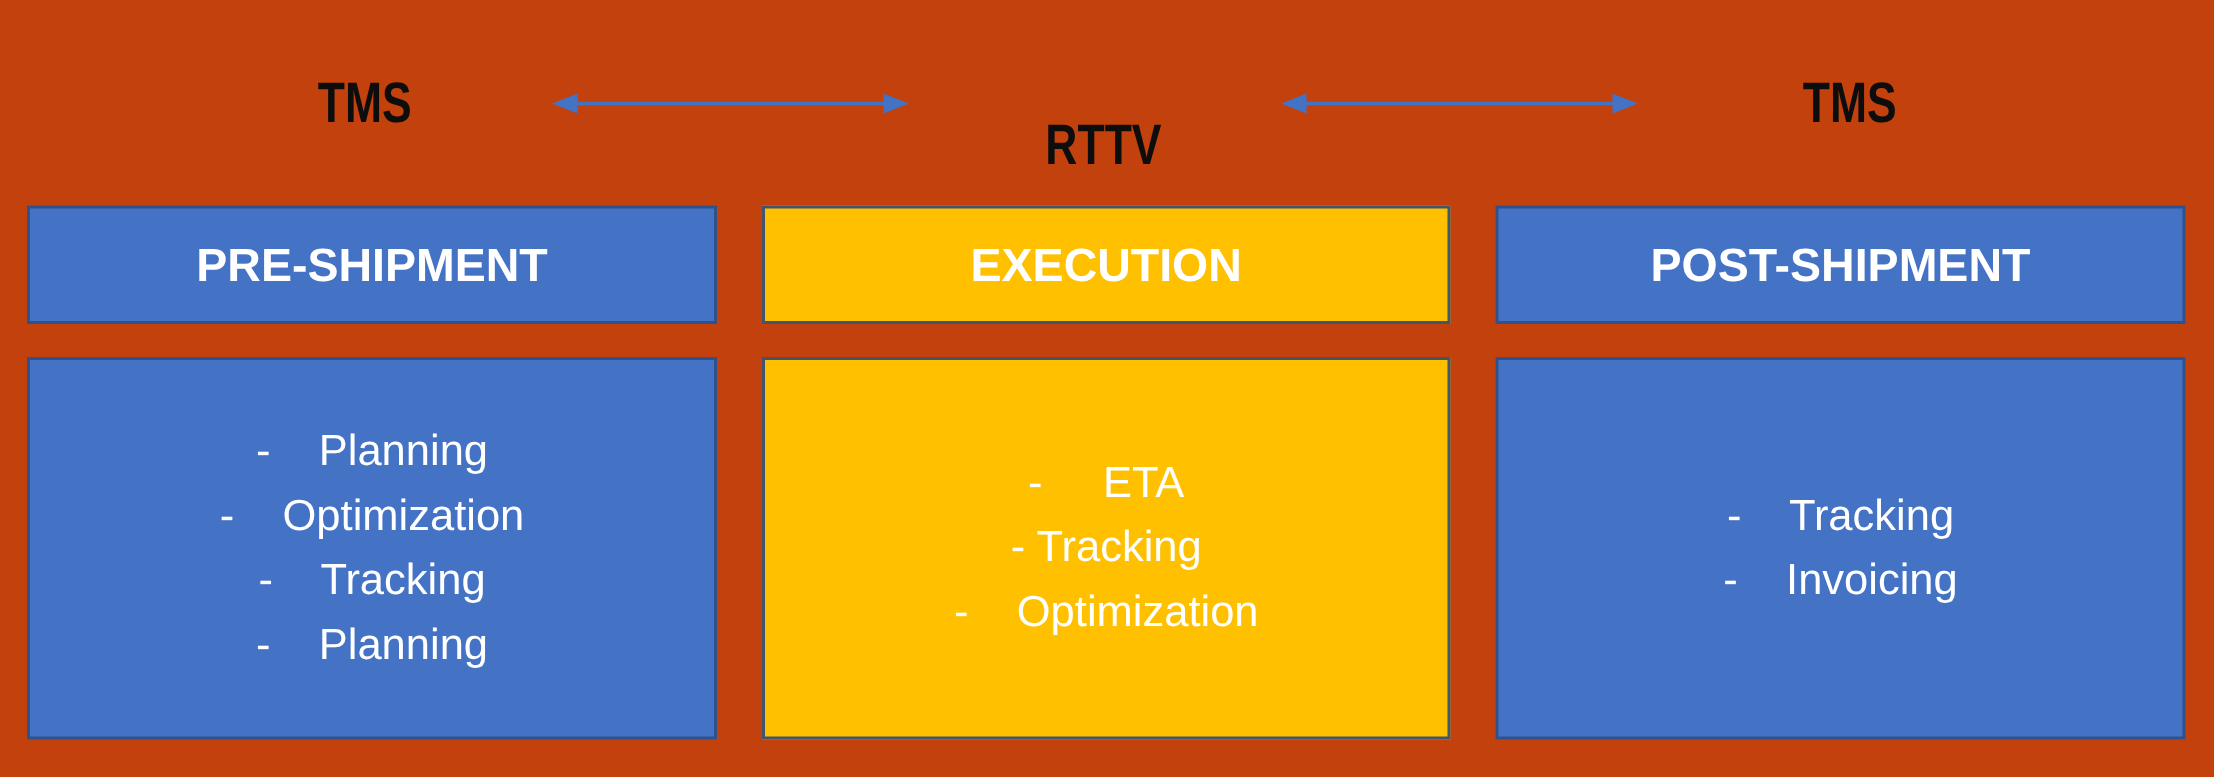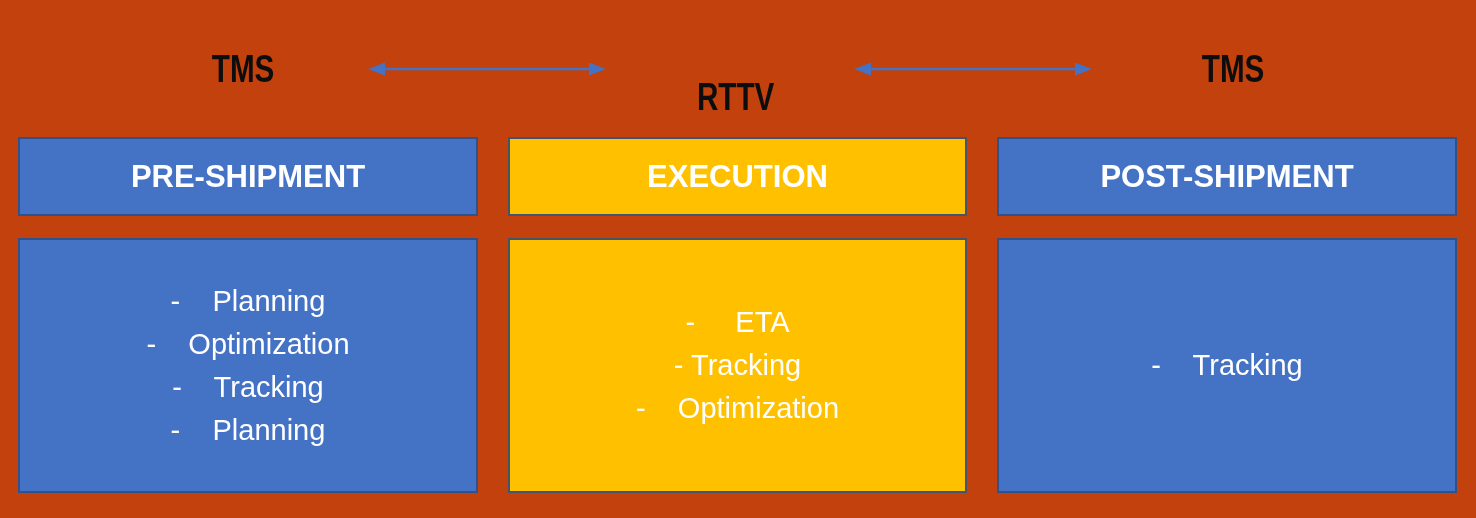--- a/index.html
+++ b/index.html
@@ -109,16 +109,17 @@
       <div class="line">-     ETA</div>
       <div class="line">- Tracking</div>
       <div class="line">-    Optimization</div>
     </div>
   </div>
 
   <div class="col c3">
     <div class="header-box theme-blue">POST-SHIPMENT</div>
     <div class="content-box theme-blue">
       <div class="line">-    Tracking</div>
+      <div class="line">-    Invoicing</div>
     </div>
   </div>
 
 </div>
 
 </body></html>

